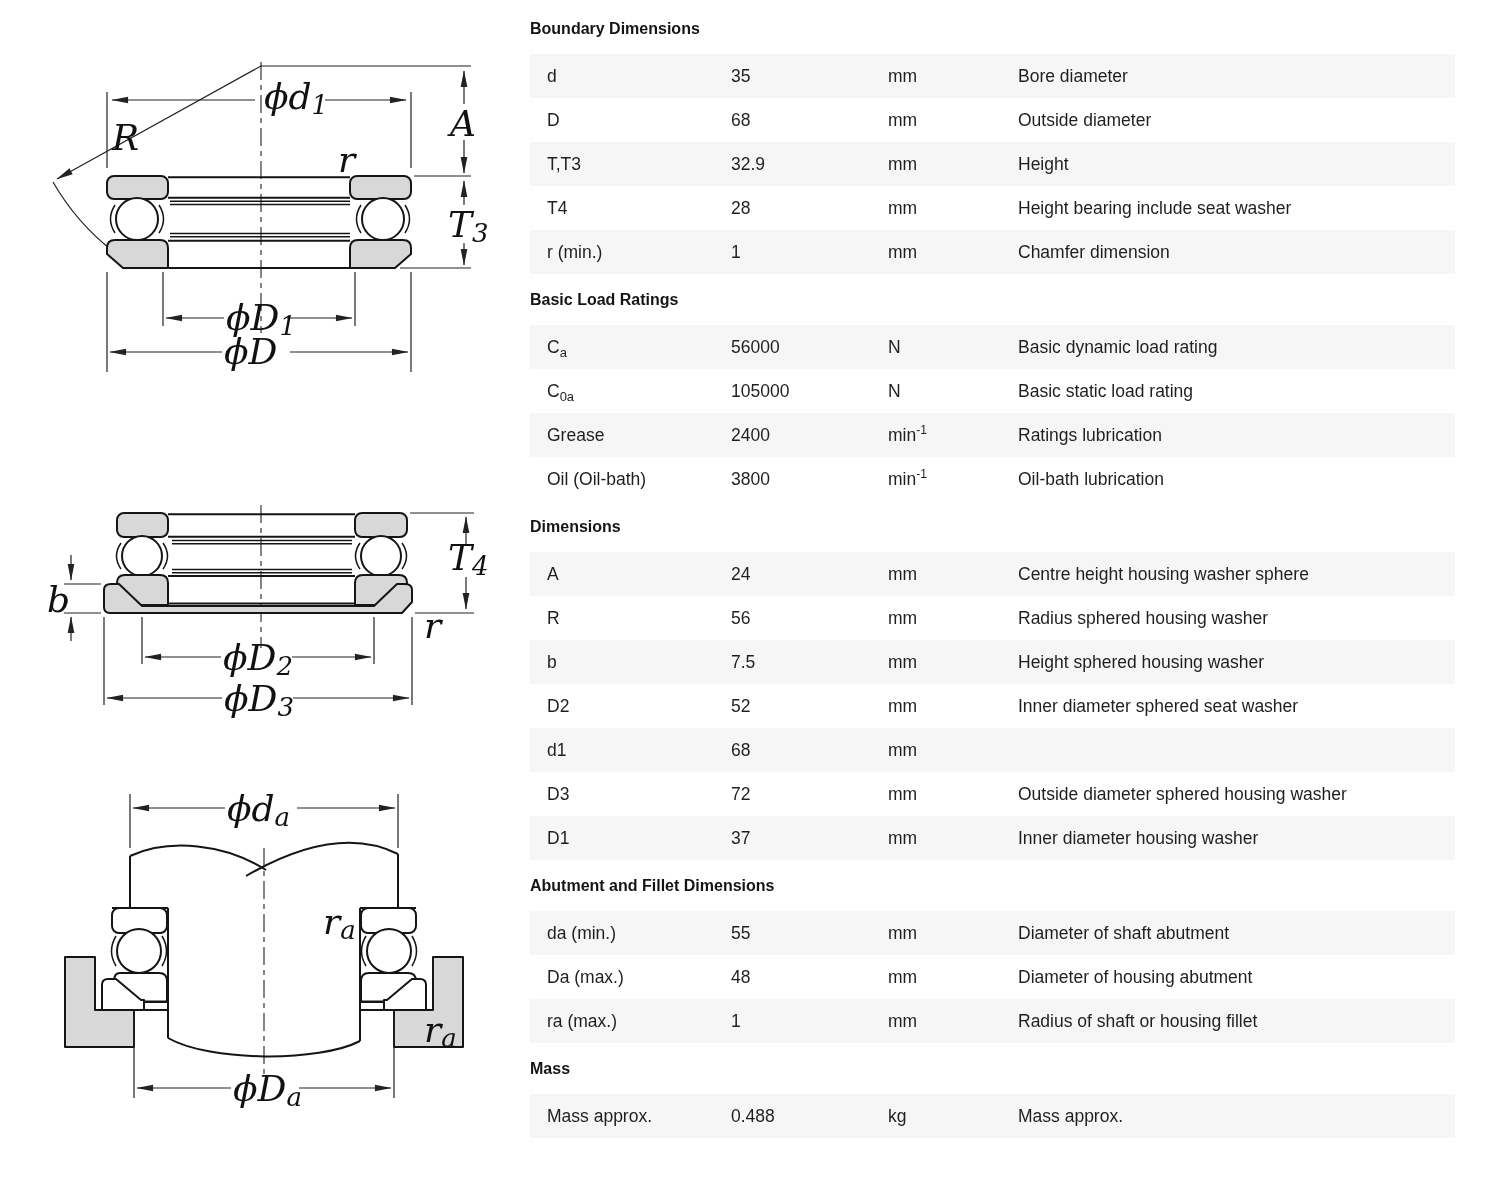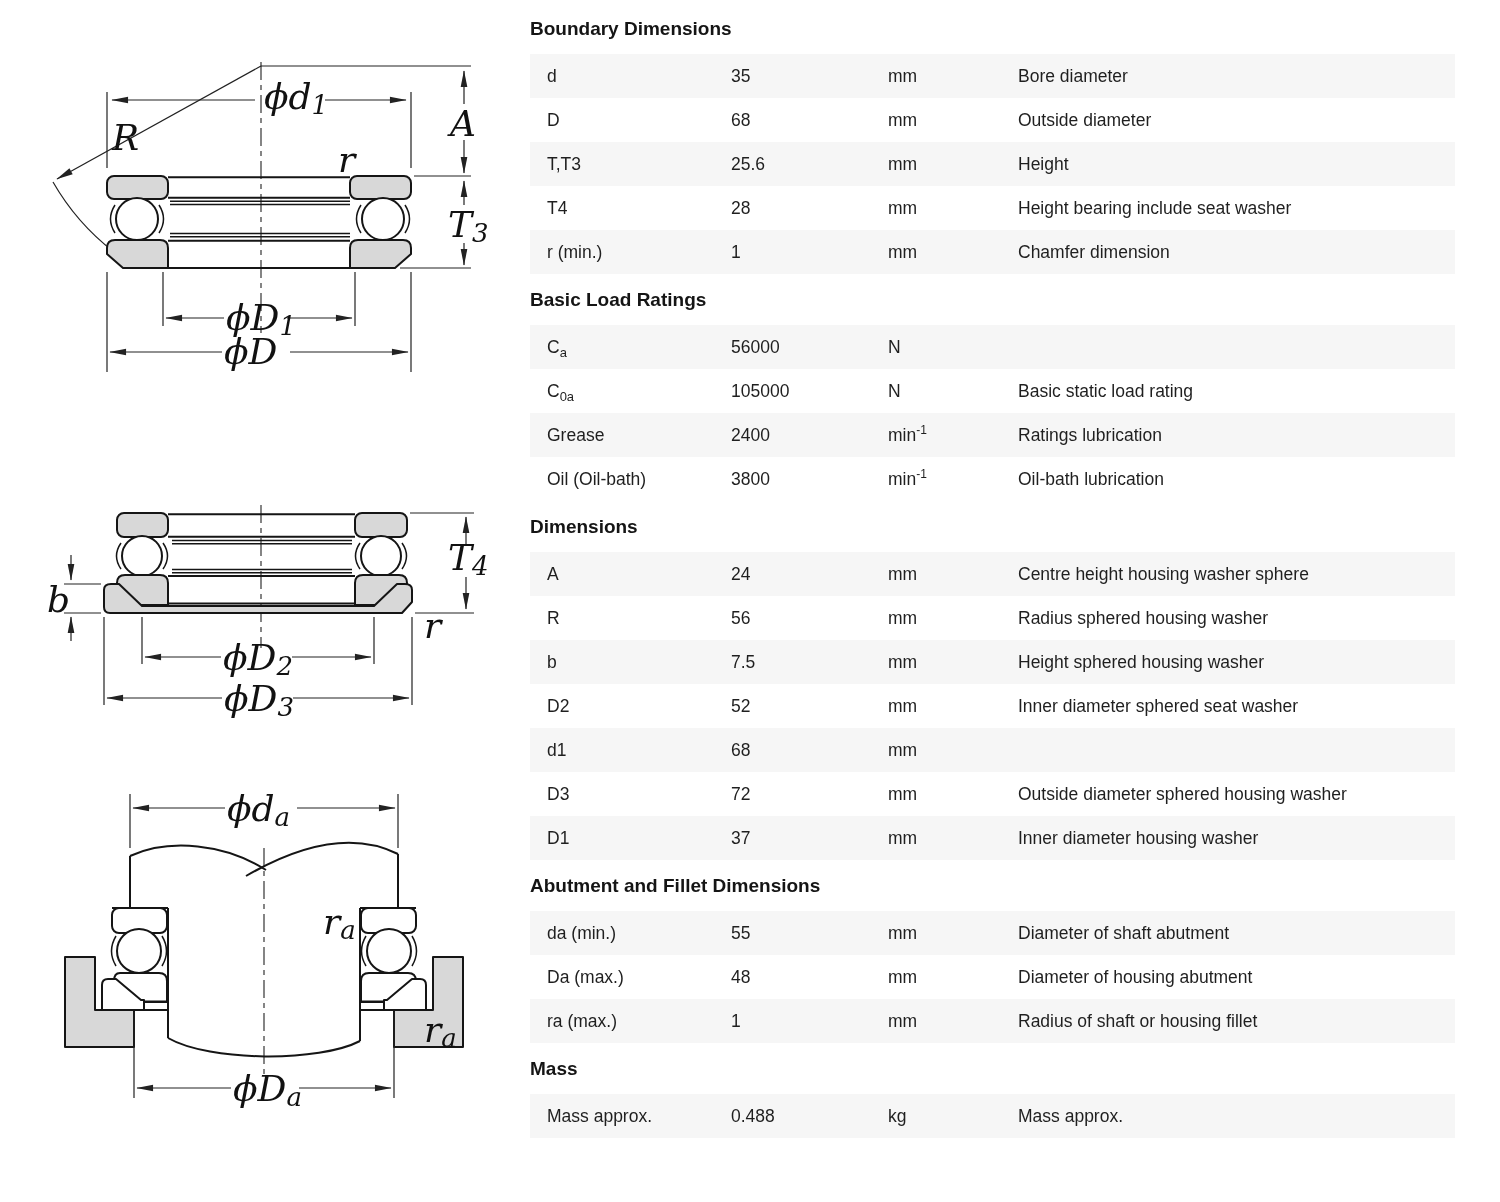--- a/index.html
+++ b/index.html
@@ -4,21 +4,21 @@
 <style>
   html,body{margin:0;padding:0;}
   body{
     width:1500px;height:1202px;position:relative;background:#ffffff;
     font-family:"Liberation Sans", sans-serif;color:#1f1f1f;
     overflow:hidden;
   }
   .diagrams{position:absolute;left:0;top:0;width:500px;height:1202px;}
   .spec{position:absolute;left:530px;top:0;width:925px;display:flow-root;}
   h2.sec-title{
-    font-size:19px;font-weight:700;color:#151515;margin:14px 0;line-height:23px;
+    font-size:16px;font-weight:700;color:#151515;margin:14px 0;line-height:23px;
   }
   .spec section:first-child h2.sec-title{margin-top:17px;}
   .rows{width:100%;}
   .row{
     display:grid;grid-template-columns:184px 157px 130px 1fr;
     align-items:center;height:44px;padding-left:17px;box-sizing:border-box;
     font-size:17.5px;color:#1f1f1f;background:#ffffff;
   }
   .row.alt{background:#f6f6f6;}
   .row sub{font-size:13px;vertical-align:-4px;line-height:0;}
@@ -194,21 +194,21 @@
 
   <div class="row">
     <span class="cell"><span>D</span><sub></sub></span>
     <span class="cell">68</span>
     <span class="cell"><span>mm</span><sup></sup></span>
     <span class="cell">Outside diameter</span>
   </div>
 
   <div class="row alt">
     <span class="cell"><span>T,T3</span><sub></sub></span>
-    <span class="cell">25.6</span>
+    <span class="cell">32.9</span>
     <span class="cell"><span>mm</span><sup></sup></span>
     <span class="cell">Height</span>
   </div>
 
   <div class="row">
     <span class="cell"><span>T4</span><sub></sub></span>
     <span class="cell">28</span>
     <span class="cell"><span>mm</span><sup></sup></span>
     <span class="cell">Height bearing include seat washer</span>
   </div>
@@ -222,20 +222,21 @@
 </div>
   </section>
 
   <section>
     <h2 class="sec-title">Basic Load Ratings</h2>
     <div class="rows">
   <div class="row alt">
     <span class="cell"><span>C</span><sub>a</sub></span>
     <span class="cell">56000</span>
     <span class="cell"><span>N</span><sup></sup></span>
+    <span class="cell">Basic dynamic load rating</span>
   </div>
 
   <div class="row">
     <span class="cell"><span>C</span><sub>0a</sub></span>
     <span class="cell">105000</span>
     <span class="cell"><span>N</span><sup></sup></span>
     <span class="cell">Basic static load rating</span>
   </div>
 </div>
   </section>

